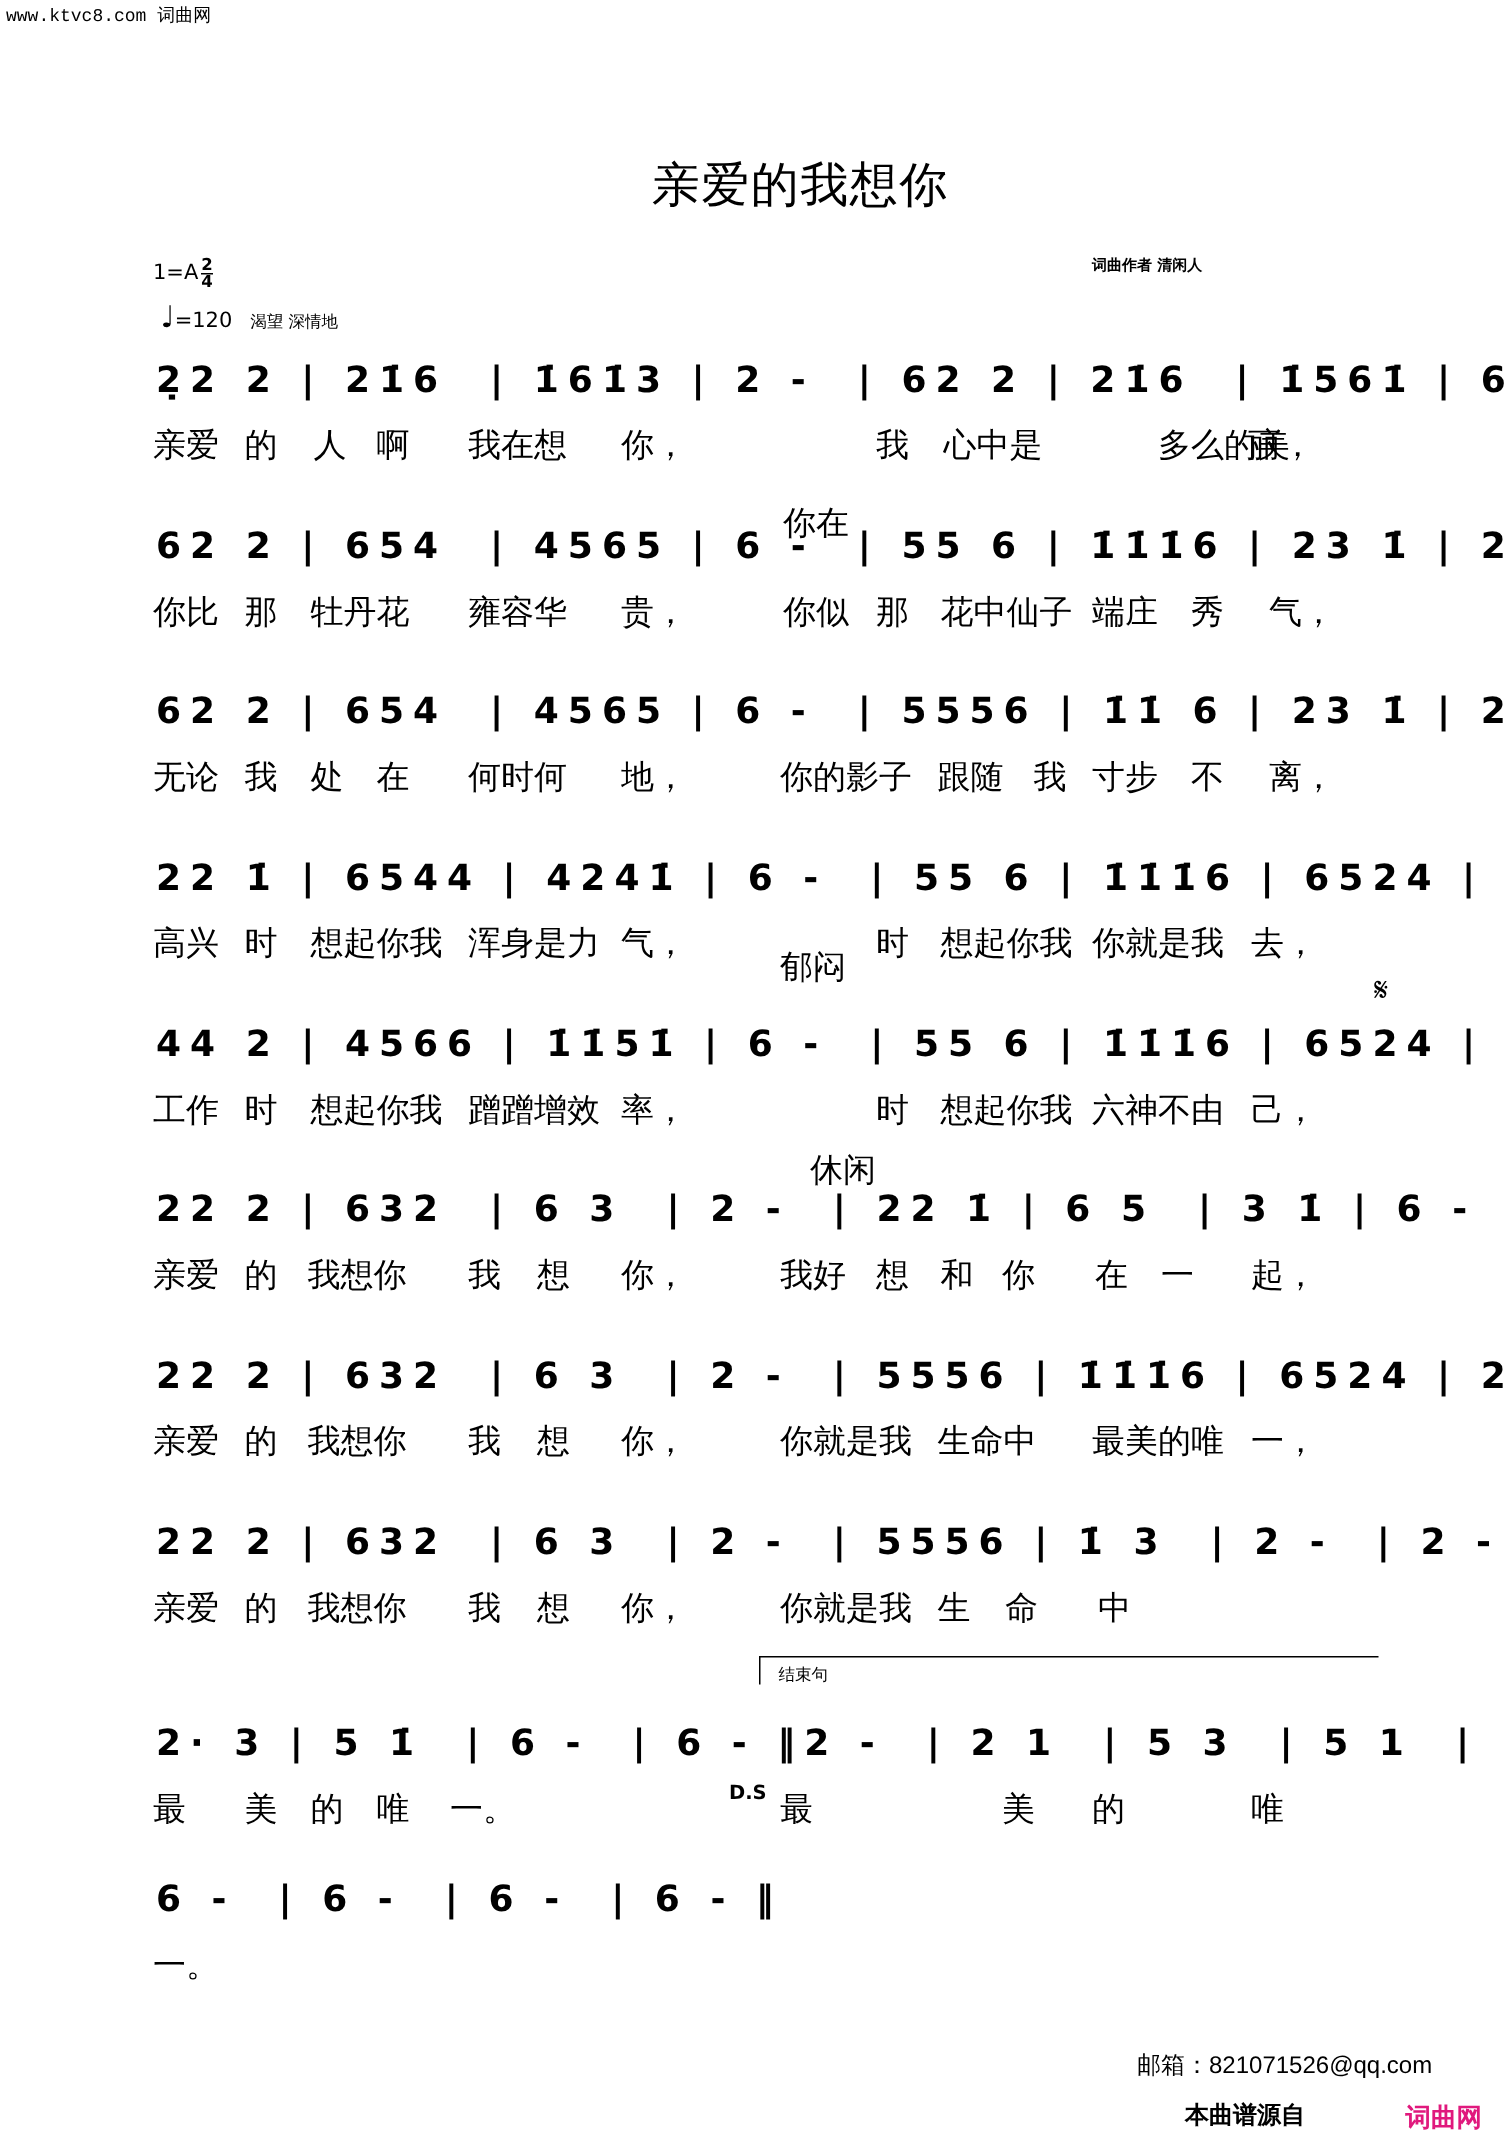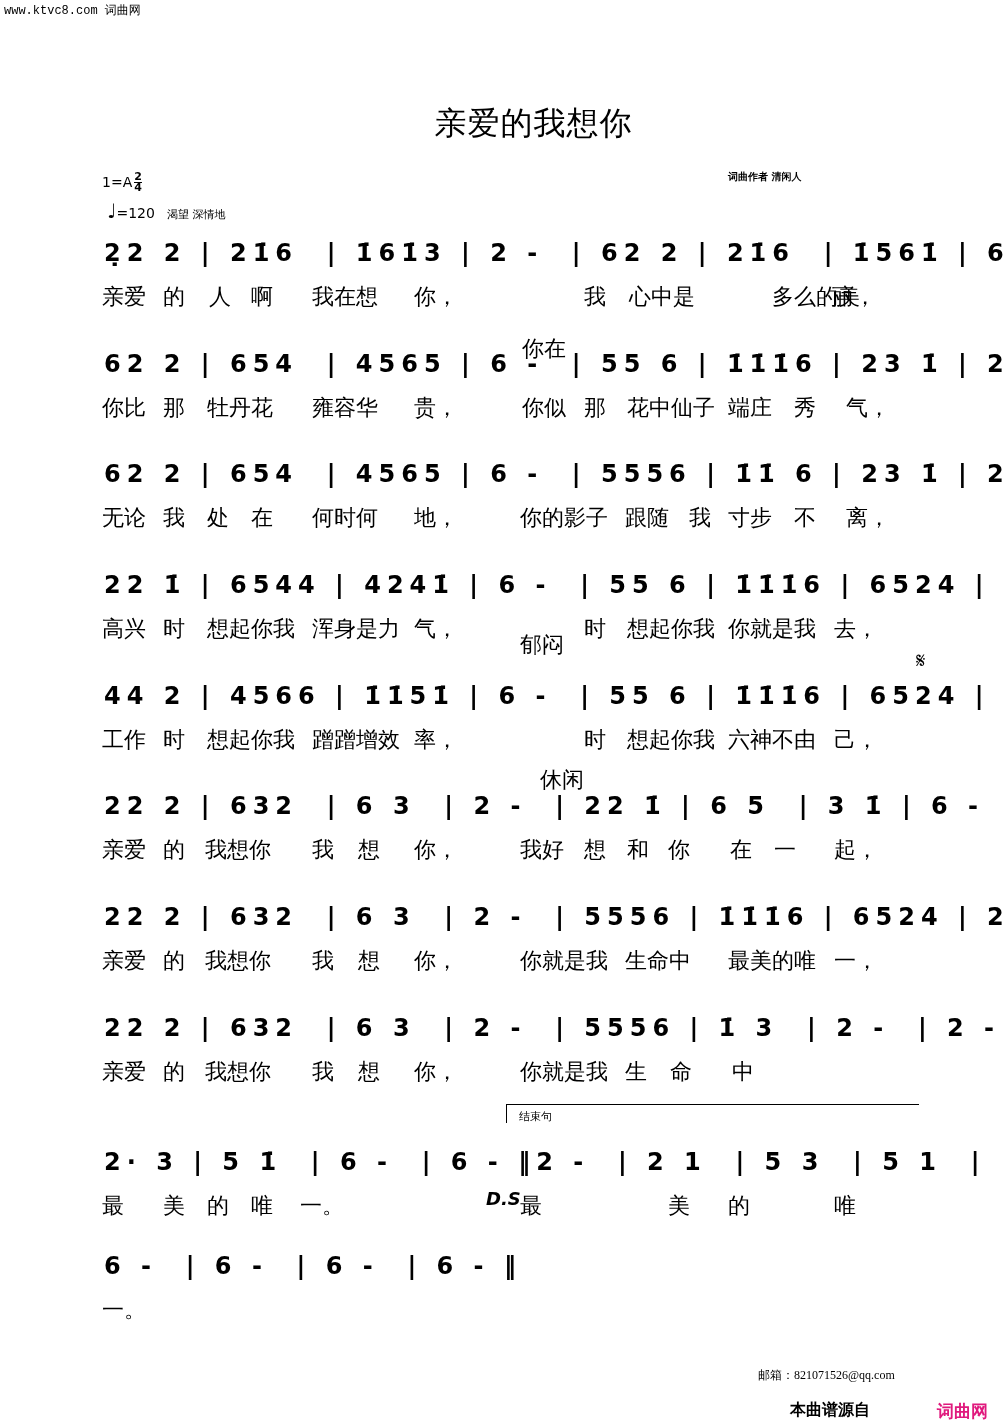--- a/index.html
+++ b/index.html
@@ -11,22 +11,22 @@
   .frac { display:inline-block; vertical-align:middle; text-align:center; font-size:11px; line-height:10px; font-weight:bold; margin-left:2px; }
   .tempo { position:absolute; left:107px; top:199px; font-size:14px; }
   .tempo .expr { font-size:11px; margin-left:12px; }
   .author { position:absolute; left:728px; top:170px; font-size:10px; font-weight:bold; }
   .row { position:absolute; left:0; width:1005px; }
   .note { position:absolute; font-family:"DejaVu Sans", sans-serif; font-weight:bold; font-size:24px; line-height:30px; }
   .lyric { position:absolute; font-size:22px; font-family:"DejaVu Sans", sans-serif; }
   .segno { position:absolute; font-size:22px; }
   .ending { position:absolute; border-top:1px solid #000; border-left:1px solid #000; height:18px; }
   .ending span { font-size:11px; margin-left:12px; }
-  .ds { position:absolute; font-size:18px; font-weight:bold; font-style:italic; }
-  .email { position:absolute; left:738px; top:1367px; font-family:Liberation Serif, serif; font-size:12px;padding-left:20px; }
+  .ds { position:absolute; font-size:13px; font-weight:bold; }
+  .email { position:absolute; left:738px; top:1367px; font-family:Liberation Sans, sans-serif; font-size:16px;padding-left:20px; }
   .source { position:absolute; left:790px; top:1400px; font-size:16px; font-weight:bold; }
   .brand { position:absolute; left:937px; top:1400px; font-size:17px; font-weight:bold; }
 </style>
 </head>
 <body>
 
 <div class="site">www.ktvc8.com 词曲网</div>
 <div class="title">亲爱的我想你</div>
 <div class="key">
   <span>1=A</span><span class="frac"><span style="display:block;border-bottom:1px solid #000">2</span><span style="display:block">4</span></span>

